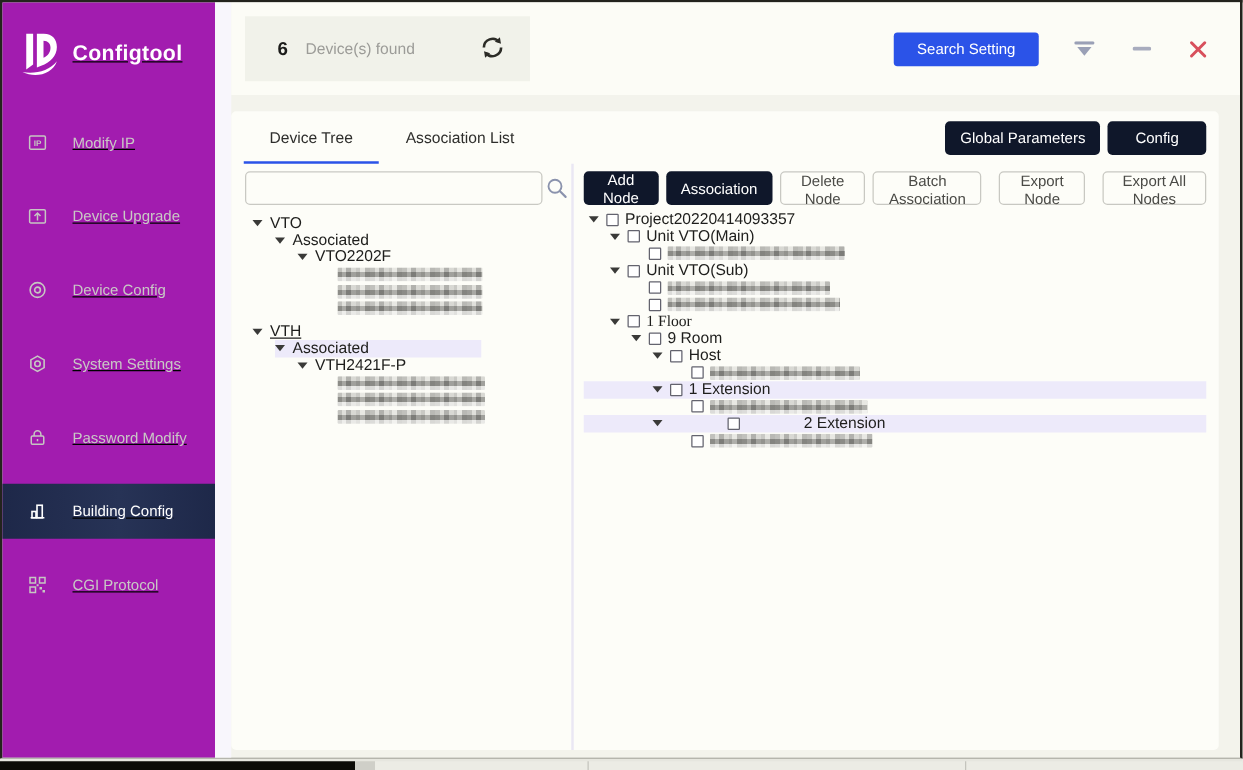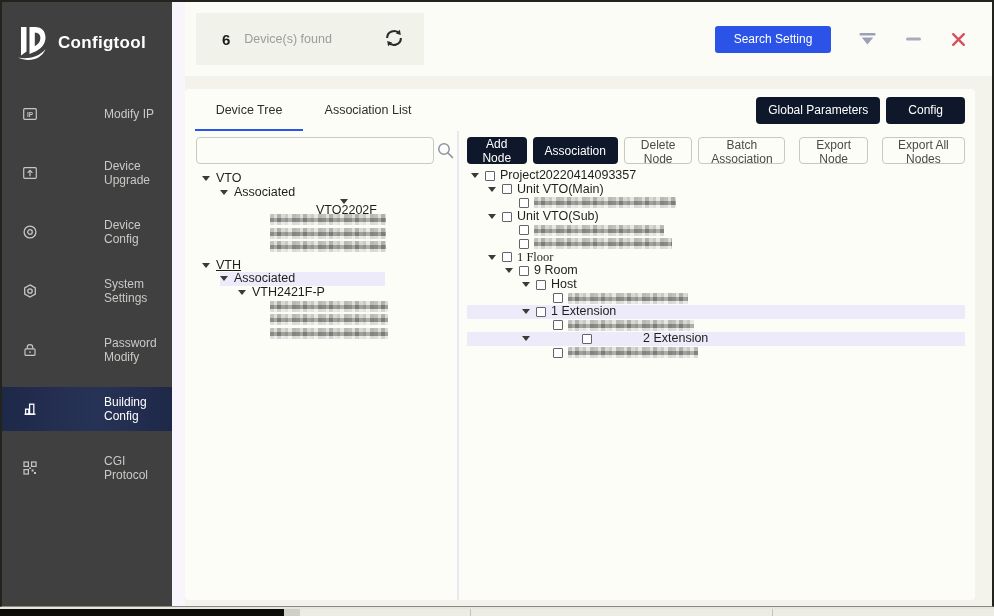--- a/index.html
+++ b/index.html
@@ -3,27 +3,27 @@
 <meta charset="utf-8">
 <style>
   * { margin:0; padding:0; box-sizing:border-box; }
   html,body { width:994px; height:616px; overflow:hidden; background:#e8e8e1;
               font-family:"Liberation Sans", sans-serif; }
   #window { position:absolute; left:0; top:0; width:994px; height:607px;
             border:2px solid #23231d; border-bottom:1px solid #8a8a84;
             display:flex; background:#f3f3ec; }
 
   
-  .sidebar { width:170px; flex:none; background:#404040; position:relative; }
+  .sidebar { width:170px; flex:none; background:#a21caf; position:relative;text-decoration:underline; }
   .logo-row { display:flex; align-items:center; padding:22px 0 0 13px; }
   .logo-mark { width:34px; height:38px; flex:none; }
   .app-name { color:#fff; font-size:17px; font-weight:bold; letter-spacing:.3px; margin-left:9px; }
   .nav { margin-top:30px; }
   .nav-item { height:44px; display:flex; align-items:center; padding-left:20px;
-              cursor:pointer; margin-bottom:15px;gap:46px; }
+              cursor:pointer; margin-bottom:15px; }
   .nav-item .nav-icon { width:16px; height:16px; color:#c6c6c2; flex:none; }
   .nav-item .nav-label { color:#c9c9c5; font-size:12px; margin-left:20px; }
   .nav-item.active { background:linear-gradient(90deg,#1e2849 0%,#273356 55%,#1e2849 100%); }
   .nav-item.active .nav-icon { color:#ffffff; }
   .nav-item.active .nav-label { color:#ffffff; }
 
   
   .main { flex:1; display:flex; flex-direction:column; border-left:13px solid #f8f6fc; background:#f3f3ec; }
   .topbar { height:74px; flex:none; background:#fcfcf6; display:flex; align-items:center;
             justify-content:space-between; padding:0 24px 0 11px; }
@@ -232,21 +232,21 @@
             </div>
             <div class="tree" id="device-tree">
                 <div class="trow" style="padding-left: 6px;">
                   <span class="arrow"></span>
                   <span class="tlabel">VTO</span>
                 </div>
                 <div class="trow" style="padding-left: 24px;">
                   <span class="arrow"></span>
                   <span class="tlabel">Associated</span>
                 </div>
-                <div class="trow" style="padding-left: 42px; flex-direction: column;">
+                <div class="trow" style="padding-left: 42px;">
                   <span class="arrow"></span>
                   <span class="tlabel">VTO2202F</span>
                 </div>
                 <div class="trow" style="padding-left: 60px;">
                   <span class="arrow-spacer"></span>
                   <span class="px" style="width: 116px;"></span>
                 </div>
                 <div class="trow" style="padding-left: 60px;">
                   <span class="arrow-spacer"></span>
                   <span class="px" style="width: 116px;"></span>

